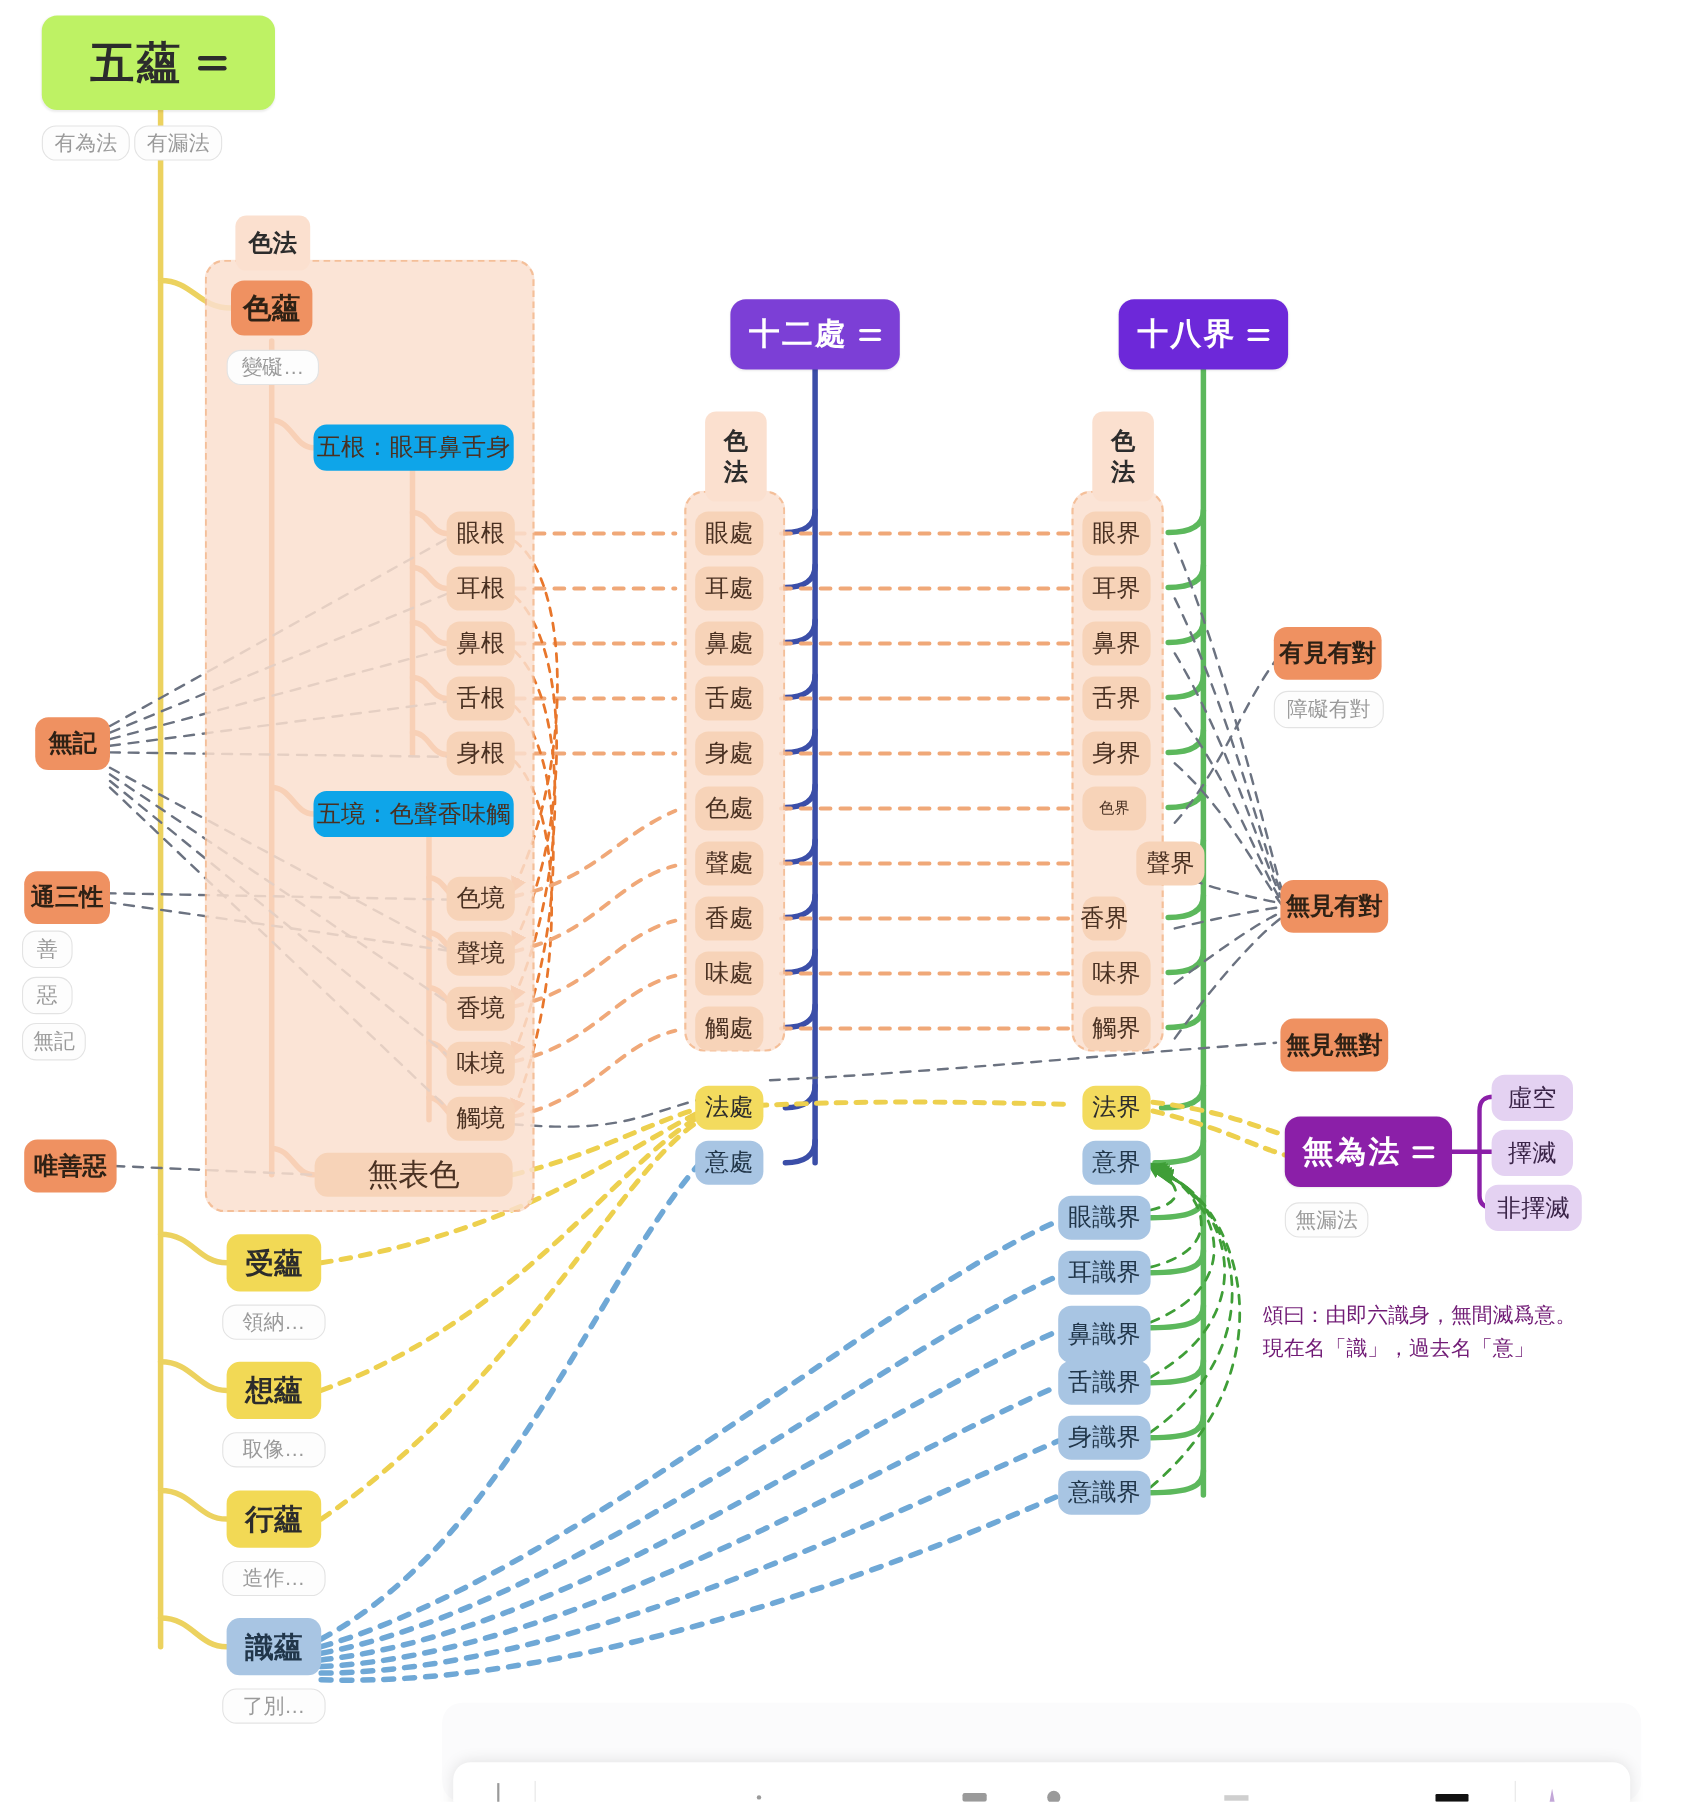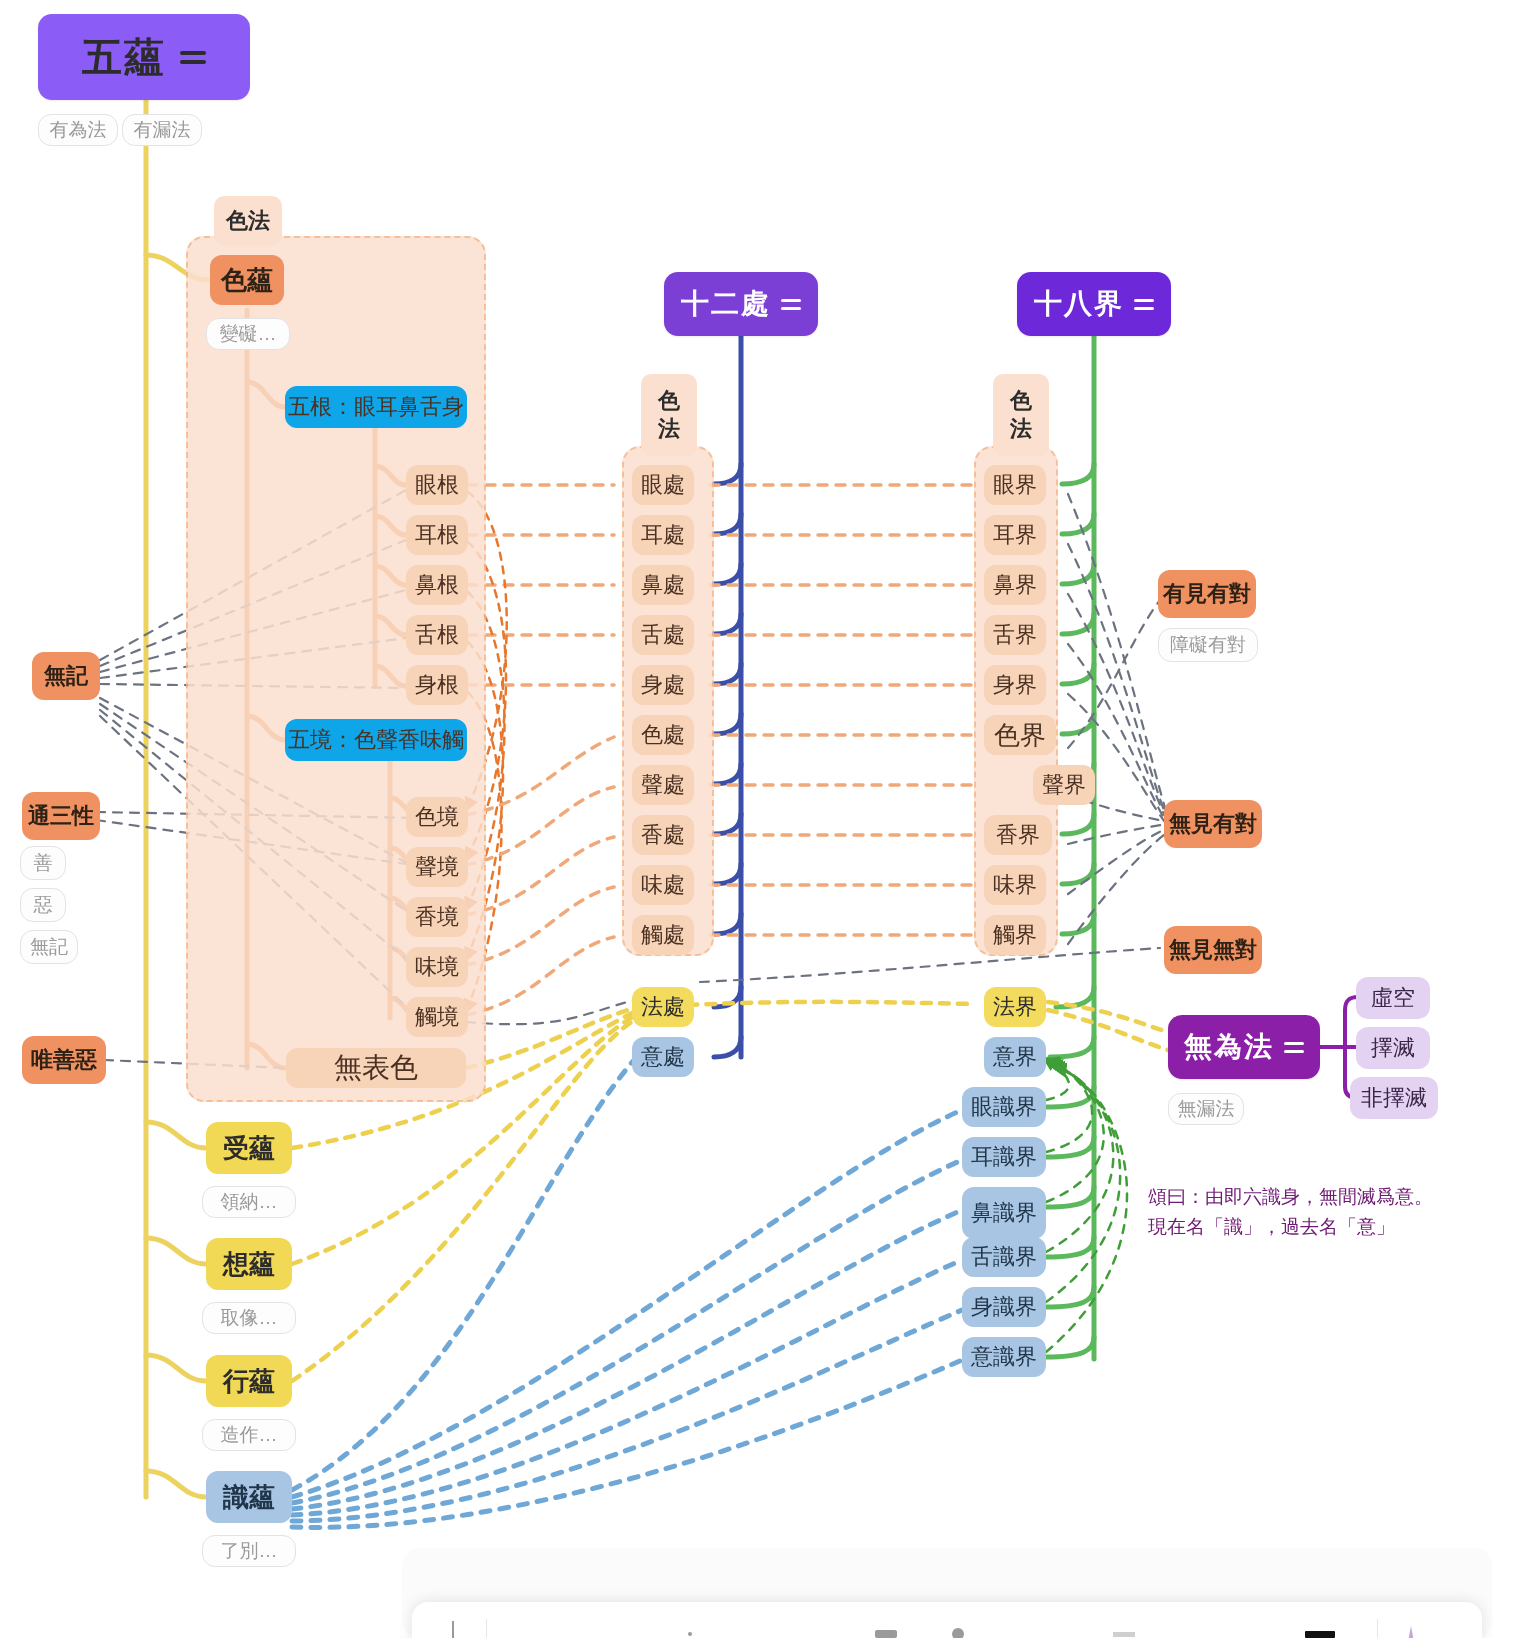--- a/index.html
+++ b/index.html
@@ -15,21 +15,21 @@
 
   .node { position:absolute; display:flex; align-items:center; justify-content:center;
           border-radius:12px; white-space:nowrap; z-index:5; }
 
   
   .root { font-weight:bold; letter-spacing:2px; border-radius:14px;
           box-shadow:0 1px 2px rgba(0,0,0,.08); }
   .root .hamb { display:inline-block; margin-left:14px; }
   .root .hamb i { display:block; width:26px; height:4px; border-radius:2px; margin:5px 0; }
 
-  .root-yellow { background:#8b5cf6; color:#2c2c2c; }
+  .root-yellow { background:#bef264; color:#2c2c2c; }
   .root-yellow .hamb i { background:#2c2c2c; }
   .root-purple { background:#7c3fd6; color:#ffffff; }
   .root-purple .hamb i { background:#ffffff; }
   .root-green  { background:#6d28d9; color:#ffffff; }
   .root-green .hamb i { background:#ffffff; }
   .root-darkpurple { background:#8b1fa8; color:#ffffff; }
   .root-darkpurple .hamb i { background:#ffffff; }
 
   
   .chip { position:absolute; display:flex; align-items:center; justify-content:center;
@@ -346,23 +346,23 @@
   <div class="node n-orange-soft" style="left:632px; top:865px; width:62px; height:40px; font-size:22px;">味處</div>
   <div class="node n-orange-soft" style="left:632px; top:915px; width:62px; height:40px; font-size:22px;">觸處</div>
   <div class="node n-yellow-s" style="left:632px; top:987px; width:62px; height:40px; font-size:22px;">法處</div>
   <div class="node n-blue" style="left:632px; top:1037px; width:62px; height:40px; font-size:22px;">意處</div>
 
   <div class="node n-orange-soft" style="left:984px; top:465px; width:62px; height:40px; font-size:22px;">眼界</div>
   <div class="node n-orange-soft" style="left:984px; top:515px; width:62px; height:40px; font-size:22px;">耳界</div>
   <div class="node n-orange-soft" style="left:984px; top:565px; width:62px; height:40px; font-size:22px;">鼻界</div>
   <div class="node n-orange-soft" style="left:984px; top:615px; width:62px; height:40px; font-size:22px;">舌界</div>
   <div class="node n-orange-soft" style="left:984px; top:665px; width:62px; height:40px; font-size:22px;">身界</div>
-  <div class="node n-orange-soft" style="left:984px; top:715px; width:72px; height:40px; font-size:26px;">色界</div>
+  <div class="node n-orange-soft" style="left:984px; top:715px; width:58px; height:40px; font-size:14px;">色界</div>
   <div class="node n-orange-soft" style="left:1033px; top:765px; width:62px; height:40px; font-size:22px;">聲界</div>
-  <div class="node n-orange-soft" style="left:984px; top:815px; width:68px; height:40px; font-size:22px;">香界</div>
+  <div class="node n-orange-soft" style="left:984px; top:815px; width:40px; height:40px; font-size:22px;">香界</div>
   <div class="node n-orange-soft" style="left:984px; top:865px; width:62px; height:40px; font-size:22px;">味界</div>
   <div class="node n-orange-soft" style="left:984px; top:915px; width:62px; height:40px; font-size:22px;">觸界</div>
   <div class="node n-yellow-s" style="left:984px; top:987px; width:62px; height:40px; font-size:22px;">法界</div>
   <div class="node n-blue" style="left:984px; top:1037px; width:62px; height:40px; font-size:22px;">意界</div>
   <div class="node n-blue" style="left:962px; top:1087px; width:84px; height:40px; font-size:22px;">眼識界</div>
   <div class="node n-blue" style="left:962px; top:1137px; width:84px; height:40px; font-size:22px;">耳識界</div>
   <div class="node n-blue" style="left:962px; top:1187px; width:84px; height:52px; font-size:22px;">鼻識界</div>
   <div class="node n-blue" style="left:962px; top:1237px; width:84px; height:40px; font-size:22px;">舌識界</div>
   <div class="node n-blue" style="left:962px; top:1287px; width:84px; height:40px; font-size:22px;">身識界</div>
   <div class="node n-blue" style="left:962px; top:1337px; width:84px; height:40px; font-size:22px;">意識界</div>

